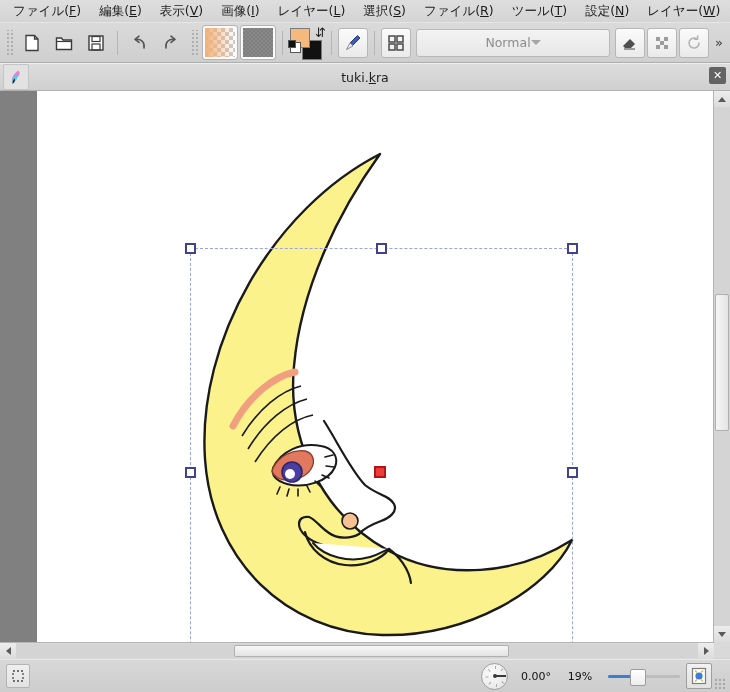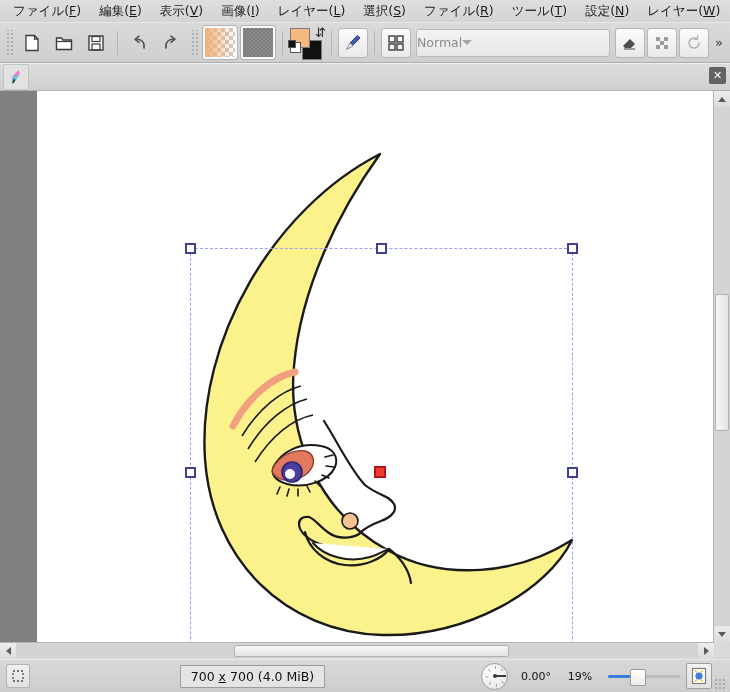--- a/index.html
+++ b/index.html
@@ -38,21 +38,21 @@
   .swpattern{background:
       repeating-conic-gradient(#8a8a8a 0% 25%, #7d7d7d 0% 50%) 0 0/4px 4px;}
   .fgbg{position:relative;width:34px;height:30px;margin:0 2px;}
   .fgbg .fg{position:absolute;left:0;top:0;width:18px;height:18px;background:#f5b97e;border:1px solid #7b7b7b;}
   .fgbg .bg{position:absolute;left:12px;top:12px;width:18px;height:18px;background:#111;border:1px solid #7b7b7b;}
   .fgbg .sw{position:absolute;right:-2px;top:-1px;font-size:13px;line-height:12px;color:#222;}
   .fgbg .rs{position:absolute;left:0px;top:14px;width:9px;height:9px;background:#fff;border:1px solid #555;}
   .fgbg .rs i{position:absolute;left:-3px;top:-3px;width:6px;height:6px;background:#111;border:1px solid #555;}
   .combo{flex:0 0 auto;width:192px;height:26px;margin:0 4px;border:1px solid #b9b9b9;border-radius:3px;
          background:linear-gradient(#f3f3f3,#e7e7e7);display:flex;align-items:center;
-         padding:0 0;color:#8c8c8c;font-size:12.5px;justify-content:flex-start;cursor:default;}
+         padding:0 0;color:#8c8c8c;font-size:12.5px;justify-content:center;cursor:default;}
   .combo .arr{width:0;height:0;border-left:5px solid transparent;border-right:5px solid transparent;
               border-top:5px solid #a5a5a5;}
   .overflow{width:18px;text-align:center;color:#3a3a3a;font-size:13px;cursor:default;}
 
   
   .subtitle-bar{height:26px;flex:0 0 auto;display:flex;align-items:center;
        background:linear-gradient(#dddddd,#d0d0d0);
        border-top:1px solid #efefef;border-bottom:1px solid #b0b0b0;position:relative;}
   .subtitle-icon{width:24px;height:24px;margin-left:3px;display:flex;align-items:center;justify-content:center;
        border:1px solid #c4c4c4;border-radius:2px;background:#e2e2e2;}
@@ -249,20 +249,23 @@
   </div>
 
   <div class="subtitle-bar">
     <div class="subtitle-icon">
       <svg width="18" height="18" viewBox="0 0 18 18">
         <path d="M11 2.5c2.5 1.5 2 4.5-.5 6.5S6 13 5.5 15.5C4 13 5 8.5 7.5 6S10 3.5 11 2.5z" fill="#f07ad0"></path>
         <path d="M9.5 6.5C11 8 10.5 11 8.5 12.8c-2 1.8-3 2.2-3 2.7C4.5 13 6 9 8 7.5z" fill="#4dd0e1"></path>
         <path d="M7.5 10.5c.8 1.2.4 3-.6 4.2-.6.7-1 1-1.4 1 .1-2 .8-4 2-5.2z" fill="#222"></path>
       </svg>
     </div>
+    <div class="subtitle-text">
+      <span>tuki.</span><u>k</u><span>ra</span>
+    </div>
     <div class="closebtn">✕</div>
   </div>
 
   <div class="canvas-wrap">
     <div class="canvas-viewport">
       <div class="paper">
         <svg id="artSvg" viewBox="0 0 677 552">
           <g>
             <path id="moonPath" d="M343 63
                  C 236 118, 160 250, 168 368
@@ -352,23 +355,20 @@
 
   <div class="statusbar">
     <div class="sb-selicon">
       <svg width="16" height="16" viewBox="0 0 16 16">
         <rect x="3" y="3" width="10" height="10" fill="none" stroke="#4a4a4a" stroke-width="1.3" stroke-dasharray="2 2"></rect>
       </svg>
     </div>
 
     <div class="sb-spacer"></div>
 
-    <div class="docsize">
-      <span>700 </span><u>x</u><span> 700 (4.0 MiB)</span>
-    </div>
 
     <div class="sb-spacer"></div>
 
     <div class="dial">
       <i class="tick" style="transform:rotate(0deg);"></i>
       <i class="tick" style="transform:rotate(45deg);"></i>
       <i class="tick" style="transform:rotate(90deg);"></i>
       <i class="tick" style="transform:rotate(135deg);"></i>
       <i class="tick" style="transform:rotate(180deg);"></i>
       <i class="tick" style="transform:rotate(225deg);"></i>

